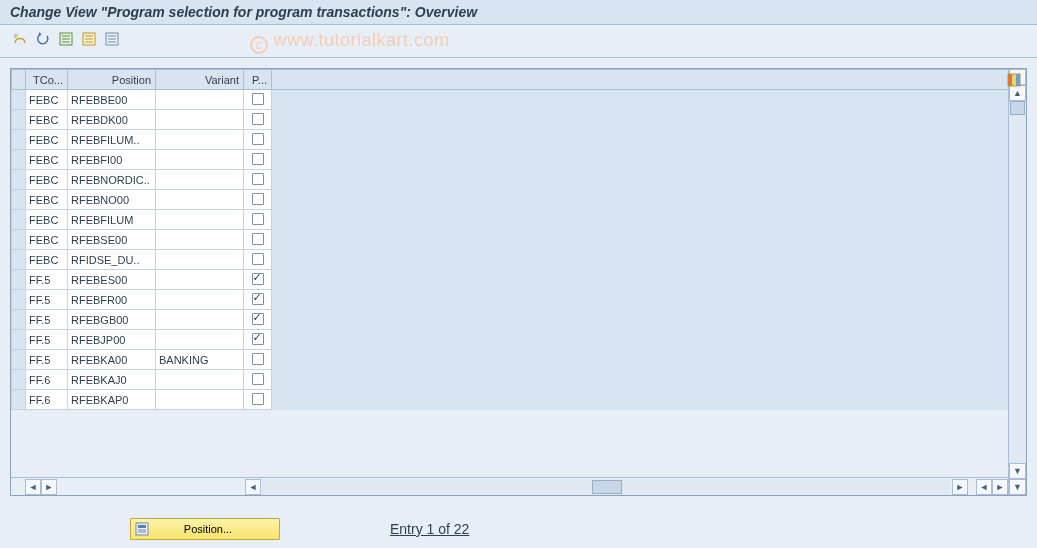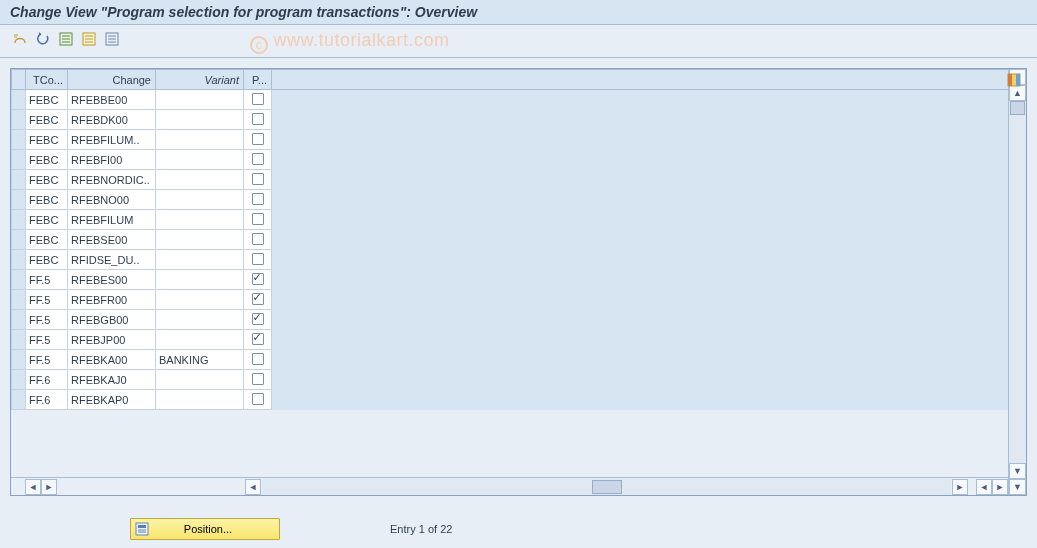--- a/index.html
+++ b/index.html
@@ -108,21 +108,21 @@
     }
     .chk.checked::after {
       content: "✓";
       position: absolute;
       top: -3px; left: 0px;
       font-size: 11px;
       color: #2e3e50;
     }
     .col-tcode { width: 42px; }
     .col-prog  { width: 88px; }
-    .col-var   { width: 88px; font-style: italic; }
+    .col-var   { width: 88px; }
     .config-icon {
       position: absolute;
       top: 2px; right: 3px;
       width: 18px; height: 18px;
       display:flex;align-items:center;justify-content:center;
       cursor:pointer;
       z-index:5;
     }
     .vscroll {
       width: 18px;
@@ -182,22 +182,23 @@
       border-radius:1px;
       height: 22px;
       width: 150px;
     }
     .position-btn .icon-square {
       width:14px;height:14px;
       display:inline-flex;align-items:center;justify-content:center;
     }
     .entry-text {
       margin-left: 110px;
-      font-size: 11px;
+      font-size: 14px;
       color: #2e3e50;
+      text-decoration: underline;
     }
     .blank-area {
       background:#d7e4f2;
     }
   </style>
 </head>
 <body>
 
 <div class="title-bar">Change View "Program selection for program transactions": Overview</div>
 
@@ -252,21 +253,21 @@
         <rect x="9" y="1" width="4" height="12" fill="#6aa0d4"></rect>
       </svg>
   </div>
   <div class="table-inner">
     <div class="grid-area">
       <table class="grid">
         <thead>
           <tr>
             <th style="width:14px;"></th>
             <th class="col-tcode">TCo...</th>
-            <th class="col-prog">Change</th>
+            <th class="col-prog">Position</th>
             <th class="col-var">Variant</th>
             <th style="width:28px;">P...</th>
             <th class="blank-area" style="border-right:none;"></th>
           </tr>
         </thead>
         <tbody id="grid-body">
             <tr>
               <td class="rowsel"></td>
               <td>FEBC</td>
               <td>RFEBBE00</td>

